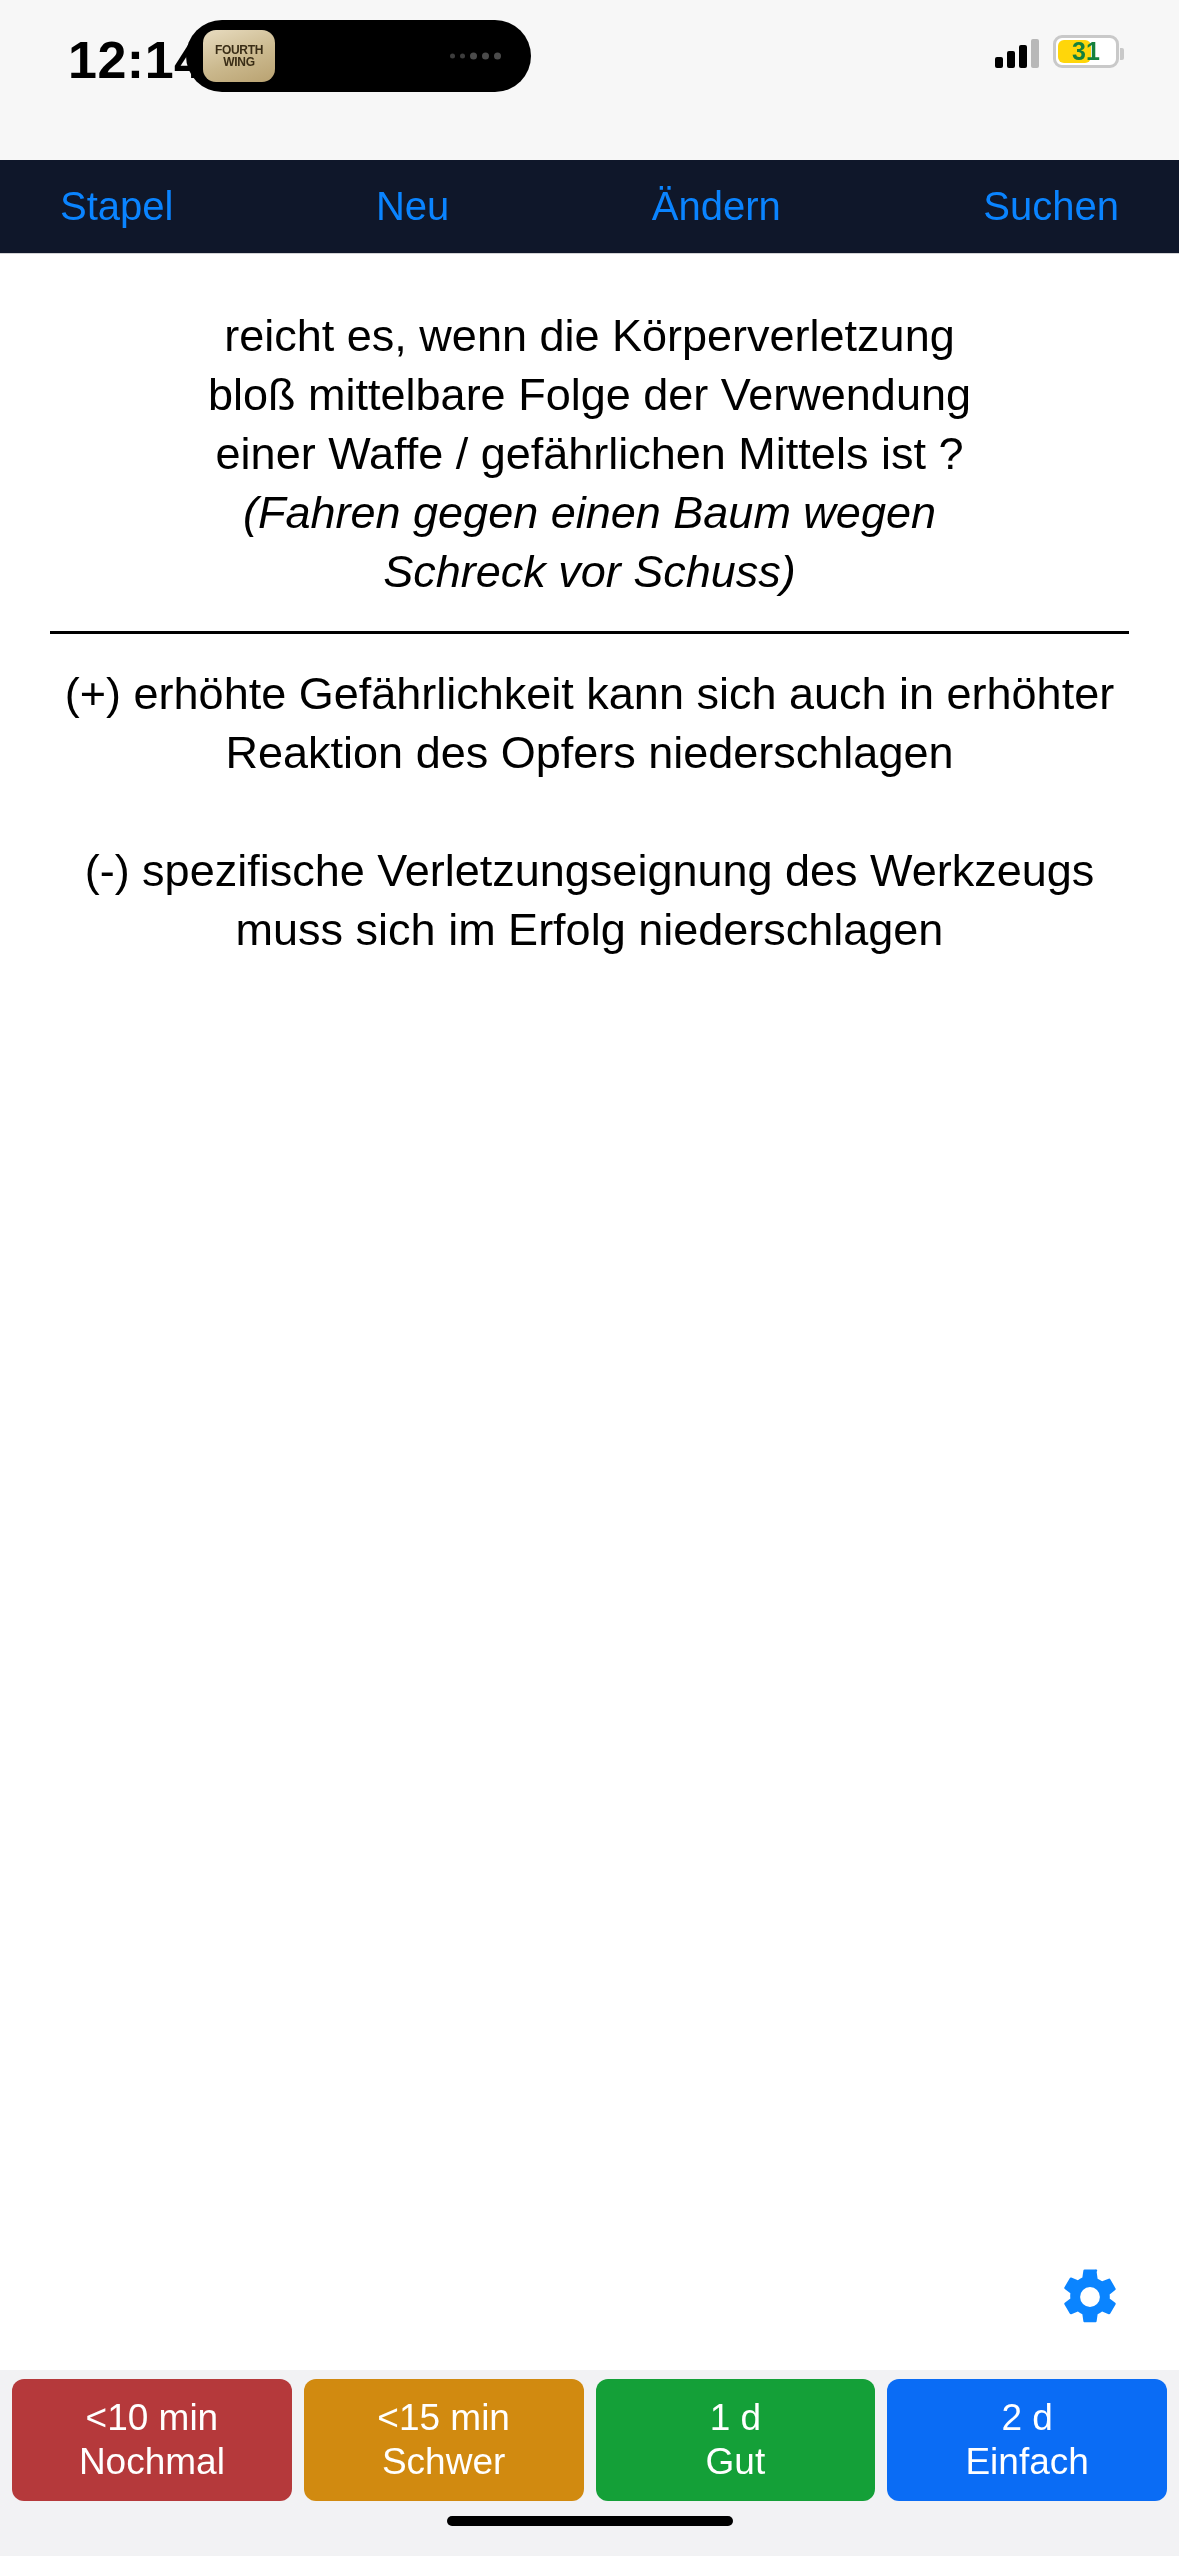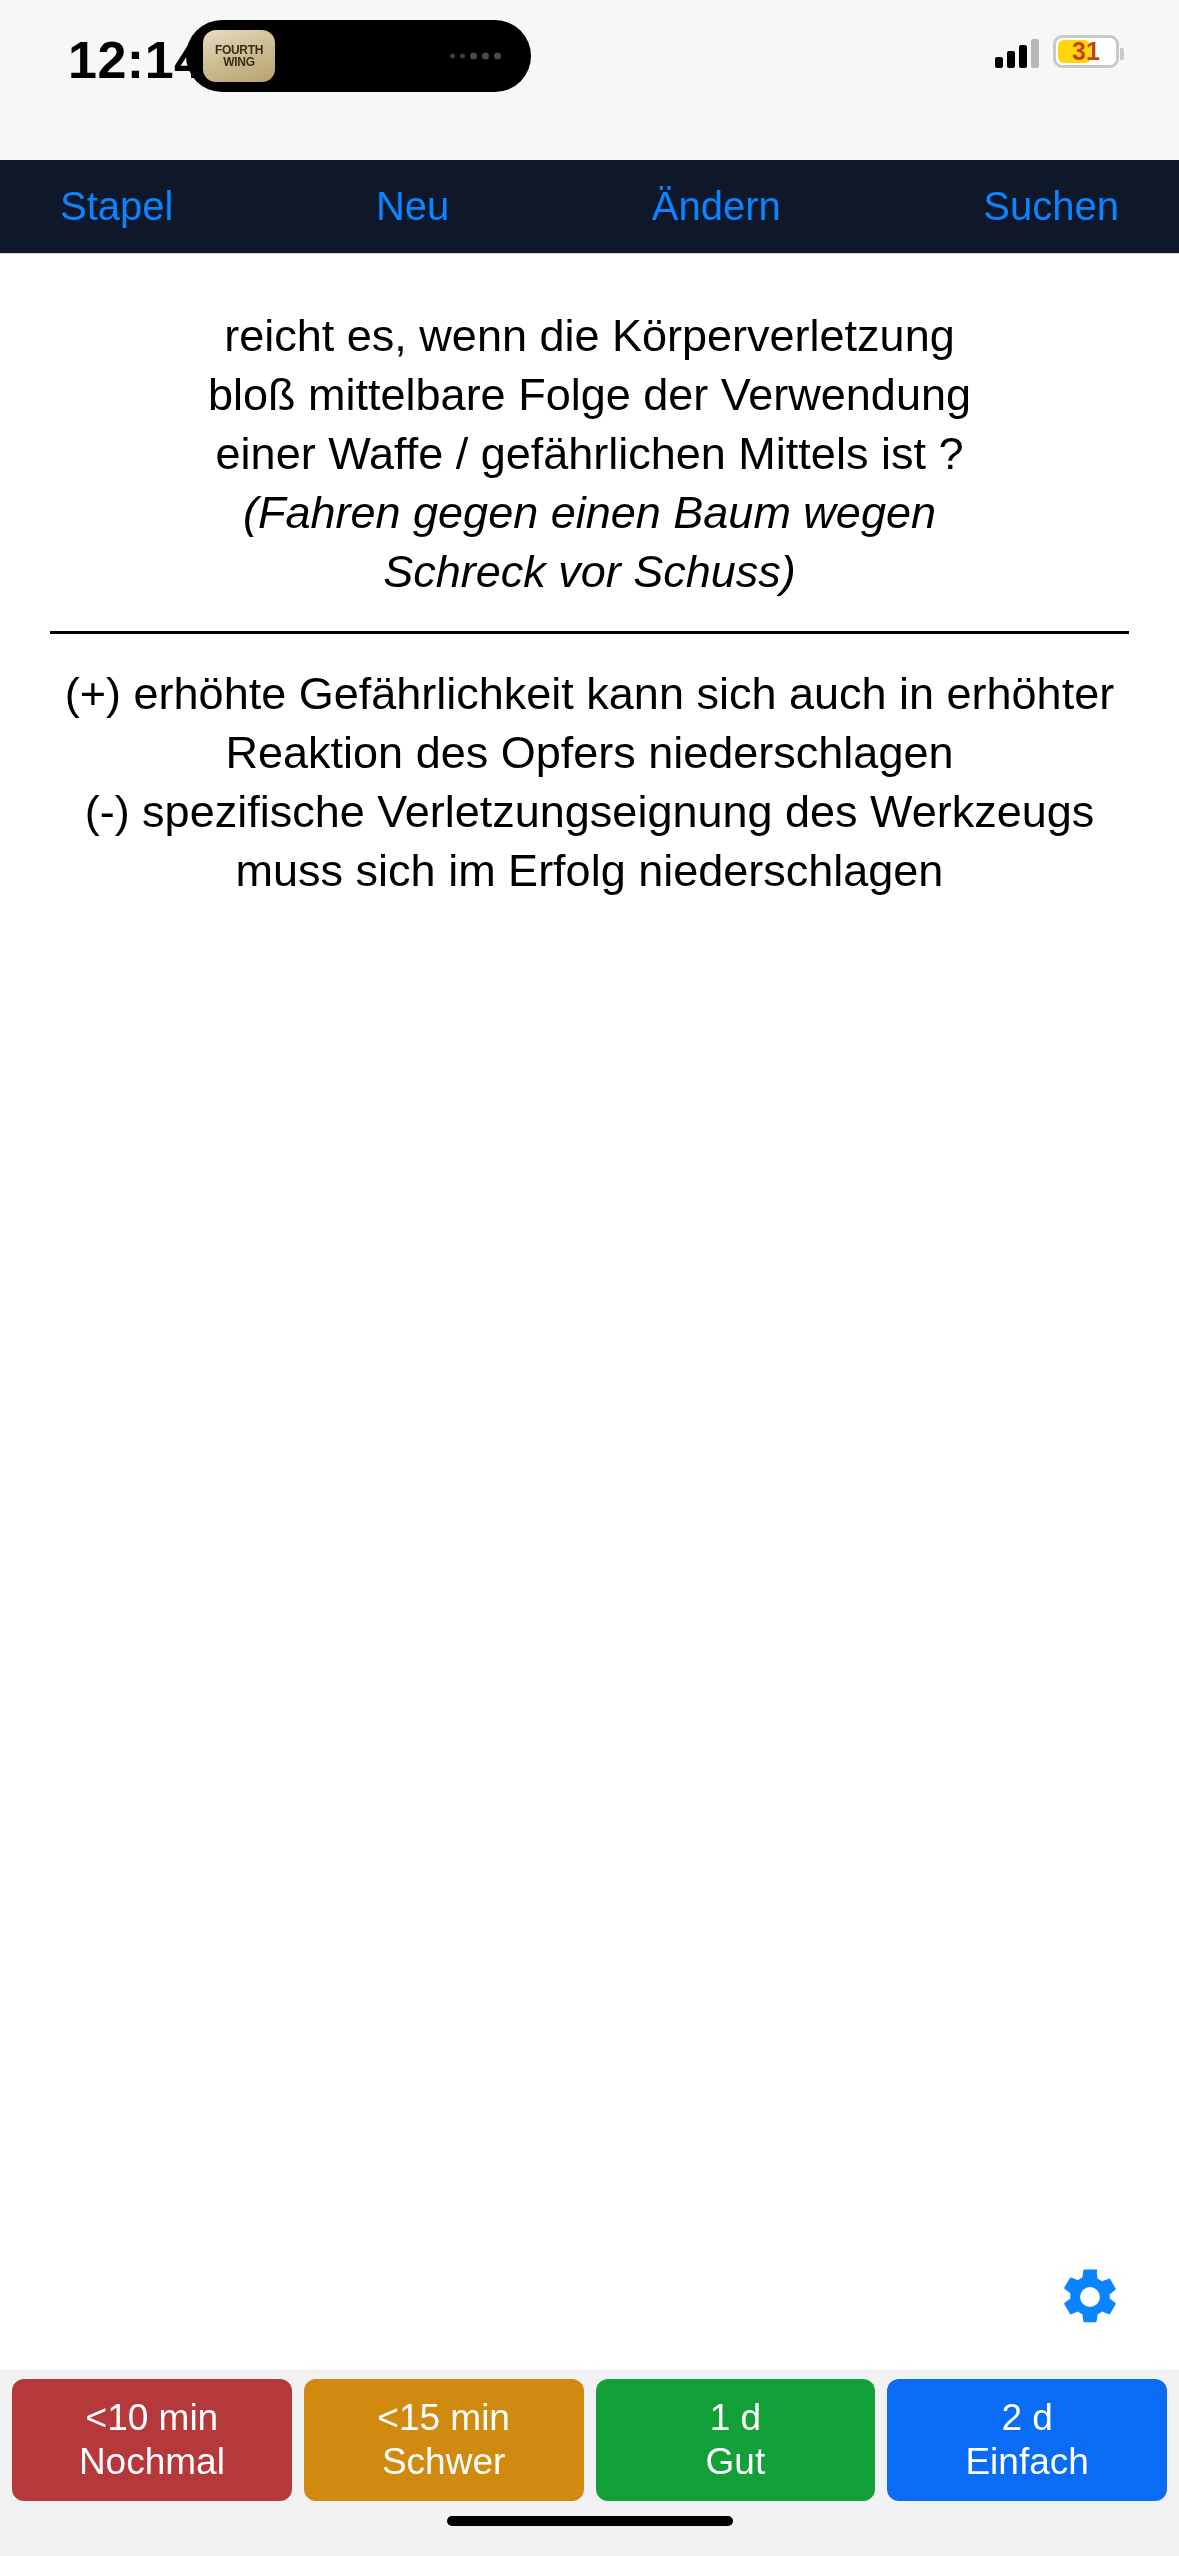--- a/index.html
+++ b/index.html
@@ -109,21 +109,21 @@
     position:absolute;
     left:2px; top:2px; bottom:2px;
     width:56%;
     background:#ffd60a;
     border-radius:6px;
   }
   .battery .pct {
     position:relative;
     font-size:25px;
     font-weight:600;
-    color:#c2410c;
+    color:#15803d;
     z-index:2;
   }
   .battery:after {
     content:"";
     position:absolute;
     right:-8px; top:10px;
     width:4px; height:12px;
     background:#c9c9c9;
     border-radius:0 2px 2px 0;
   }
@@ -171,21 +171,21 @@
     height:3px;
     background:#000;
   }
   .answer {
     margin-top:30px;
     font-size:45px;
     line-height:59px;
     color:#000;
     text-align:center;
   }
-  .answer .block + .block { }
+  .answer .block + .block { margin-top:59px; }
 
   .gear-button {
     position:absolute;
     right:56px; bottom:40px;
     width:66px; height:66px;
     background:none; border:none;
     cursor:pointer;
     padding:0;
   }
 

